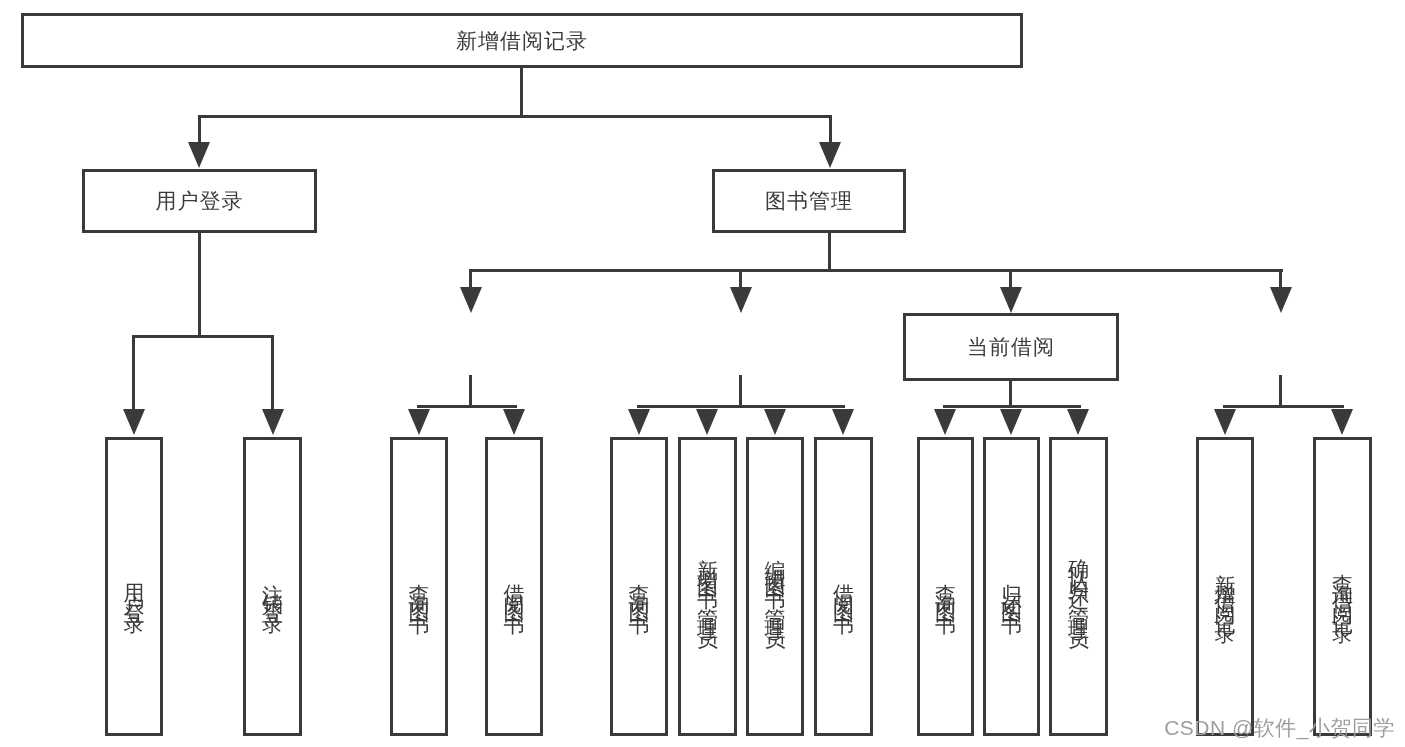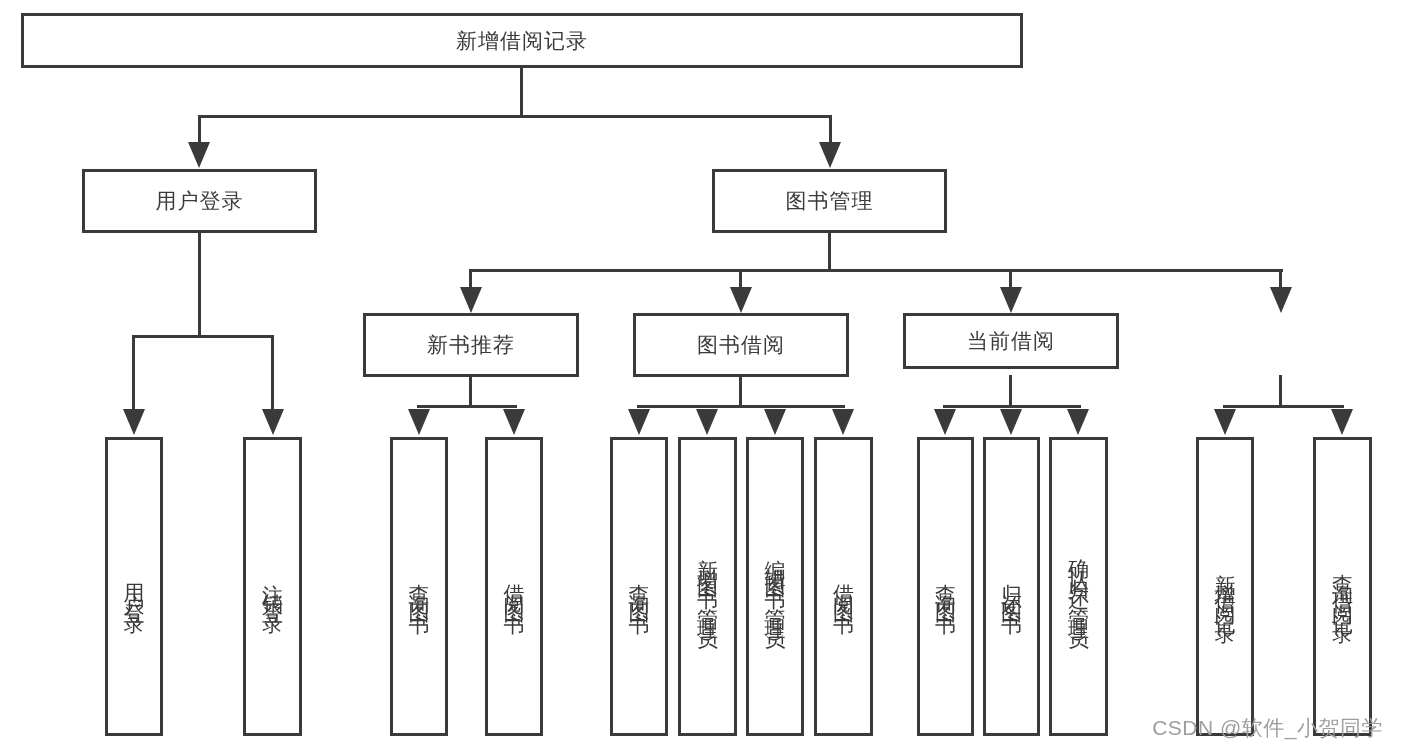--- a/index.html
+++ b/index.html
@@ -17,21 +17,21 @@
     font-size:21px;letter-spacing:10px;line-height:1.05;white-space:nowrap;
   }
   .vline{position:absolute;width:3px;background:#3a3a3a;z-index:1;}
   .hline{position:absolute;height:3px;background:#3a3a3a;z-index:1;}
   .arrow{
     position:absolute;width:0;height:0;z-index:1;
     border-left:11px solid transparent;border-right:11px solid transparent;
     border-top:26px solid #3a3a3a;
   }
   .watermark{
-    position:absolute;right:22px;bottom:5px;z-index:5;
+    position:absolute;right:10px;bottom:5px;z-index:5;
     font-size:21px;color:#9e9e9e;letter-spacing:0.5px;white-space:nowrap;
   }
 </style>
 </head>
 <body>
 
 <div class="canvas">
 
   <div class="node hnode" style="left:21px;top:13px;width:1002px;height:55px">
     <span>新增借阅记录</span>
@@ -40,21 +40,21 @@
   <div class="vline" style="left:520px;top:66px;height:52px"></div>
   <div class="hline" style="left:198px;top:115px;width:634px"></div>
   <div class="vline" style="left:198px;top:115px;height:30px"></div>
   <div class="arrow" style="left:188px;top:142px"></div>
   <div class="vline" style="left:829px;top:115px;height:30px"></div>
   <div class="arrow" style="left:819px;top:142px"></div>
 
   <div class="node hnode" style="left:82px;top:169px;width:235px;height:64px">
     <span>用户登录</span>
   </div>
-  <div class="node hnode" style="left:712px;top:169px;width:235px;height:64px">
+  <div class="node hnode" style="left:712px;top:169px;width:194px;height:64px">
     <span>图书管理</span>
   </div>
 
   <div class="vline" style="left:198px;top:230px;height:108px"></div>
   <div class="hline" style="left:132px;top:335px;width:142px"></div>
   <div class="vline" style="left:132px;top:335px;height:75px"></div>
   <div class="arrow" style="left:123px;top:409px"></div>
   <div class="vline" style="left:271px;top:335px;height:75px"></div>
   <div class="arrow" style="left:262px;top:409px"></div>
 
@@ -62,27 +62,21 @@
   <div class="hline" style="left:469px;top:269px;width:814px"></div>
   <div class="vline" style="left:469px;top:269px;height:20px"></div>
   <div class="arrow" style="left:460px;top:287px"></div>
   <div class="vline" style="left:739px;top:269px;height:20px"></div>
   <div class="arrow" style="left:730px;top:287px"></div>
   <div class="vline" style="left:1009px;top:269px;height:20px"></div>
   <div class="arrow" style="left:1000px;top:287px"></div>
   <div class="vline" style="left:1279px;top:269px;height:20px"></div>
   <div class="arrow" style="left:1270px;top:287px"></div>
 
-  <div class="node hnode" style="left:363px;top:313px;width:216px;height:64px">
-    <span>新书推荐</span>
-  </div>
-  <div class="node hnode" style="left:633px;top:313px;width:216px;height:64px">
-    <span>图书借阅</span>
-  </div>
-  <div class="node hnode" style="left:903px;top:313px;width:216px;height:56px">
+  <div class="node hnode" style="left:903px;top:313px;width:216px;height:68px">
     <span>当前借阅</span>
   </div>
 
   <div class="vline" style="left:469px;top:375px;height:33px"></div>
   <div class="hline" style="left:417px;top:405px;width:100px"></div>
   <div class="arrow" style="left:408px;top:409px"></div>
   <div class="arrow" style="left:503px;top:409px"></div>
 
   <div class="vline" style="left:739px;top:375px;height:33px"></div>
   <div class="hline" style="left:637px;top:405px;width:208px"></div>

